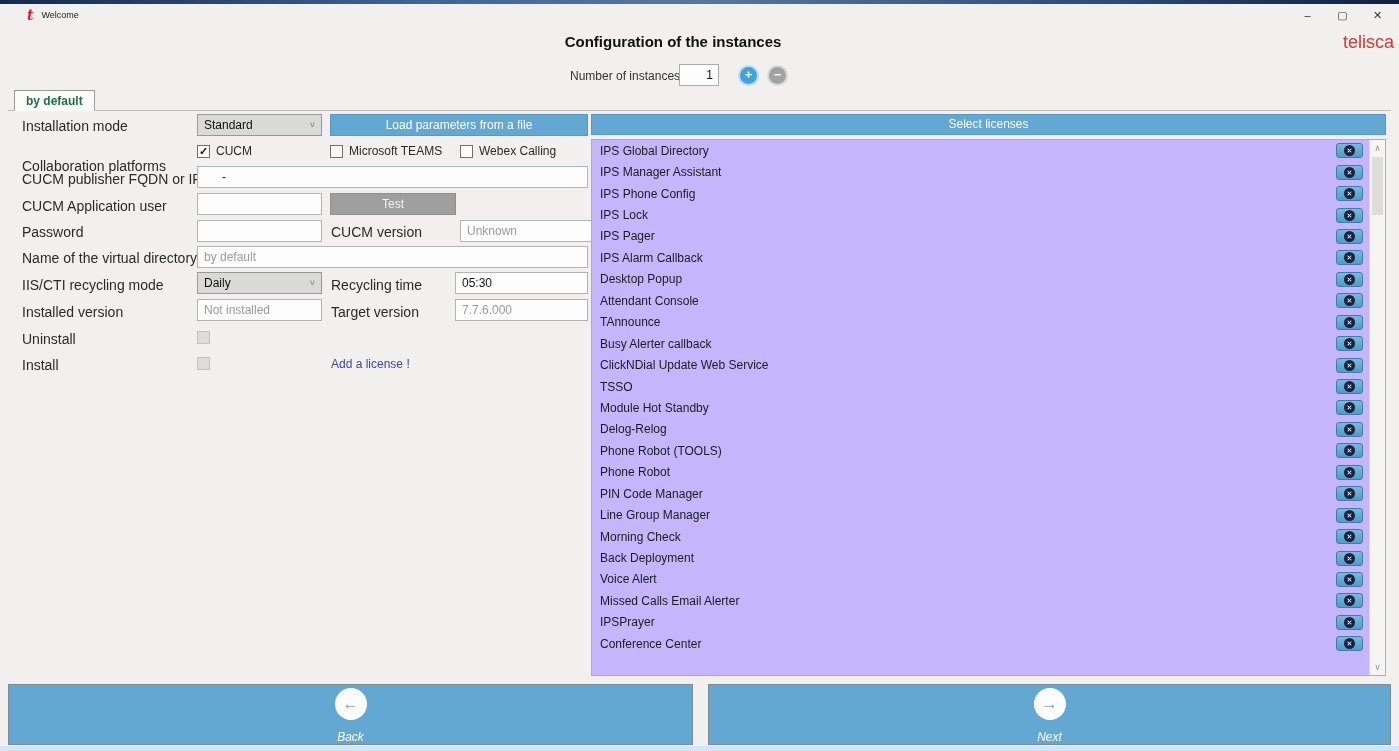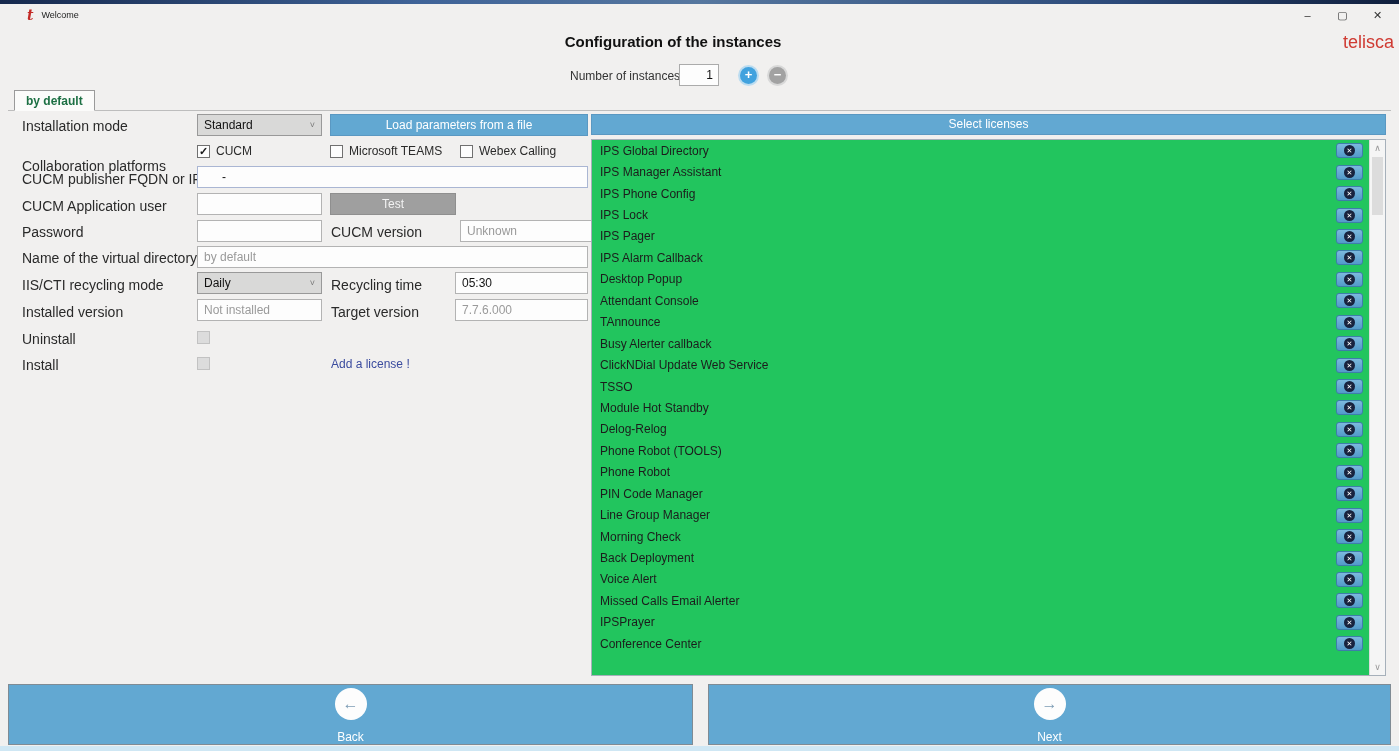--- a/index.html
+++ b/index.html
@@ -45,35 +45,35 @@
   .cb-item { display:flex; align-items:center; cursor:pointer; }
   .cb-item:nth-child(1){ width:133px; } .cb-item:nth-child(2){ width:130px; } .cb-item:nth-child(3){ width:140px; }
   .cb-box { width:13px; height:13px; border:1px solid #707070; background:#fdfdfd; font-size:11px; line-height:11px; text-align:center; color:#1a1a1a; margin-right:6px; }
   .cb-box.checked { font-weight:bold; }
   .cb-label { font-size:12px; color:#2a2a2a; }
   .cb-disabled { position:absolute; width:13px; height:13px; background:#dcdcdc; border:1px solid #c2c2c2; }
 
   .link { position:absolute; font-size:12px; color:#3a4b9e; cursor:pointer; }
 
   .lic-header { position:absolute; left:591px; top:114px; width:795px; height:21px; background:#62a8d2; border:1px solid #5a98c2; color:#fff; font-size:12px; text-align:center; line-height:19px; }
-  .lic-list { position:absolute; left:591px; top:139px; width:795px; height:537px; border:1px solid #a6b0ba; background:#22c55e; }
+  .lic-list { position:absolute; left:591px; top:139px; width:795px; height:537px; border:1px solid #a6b0ba; background:#c4b5fd; }
   .lic-rows { position:absolute; left:0; top:0; right:16px; bottom:0; display:flex; flex-direction:column; }
   .lic-row { height:21.45px; display:flex; align-items:center; justify-content:space-between; padding-left:8px; padding-right:6px; }
   .lic-name { font-size:12px; color:#1c1c1c; white-space:nowrap; }
   .lic-btn { width:27px; height:15px; border-radius:3px; background:linear-gradient(#7cb9de,#539ac9); border:1px solid #3d7ea9; display:flex; align-items:center; justify-content:center; cursor:pointer; flex:0 0 auto; }
   .lic-icon { width:11px; height:11px; border-radius:50%; background:#18233e; color:#fff; font-size:7px; line-height:11px; text-align:center; }
 
   .scrollbar { position:absolute; right:0; top:0; bottom:0; width:16px; background:#f5f5f5; border-left:1px solid #dcdcdc; }
   .sb-arrow { position:absolute; left:0; width:100%; height:16px; color:#9a9a9a; font-size:9px; text-align:center; line-height:16px; cursor:pointer; }
   .sb-up { top:0; } .sb-down { bottom:0; }
   .sb-thumb { position:absolute; left:2px; right:2px; top:17px; height:58px; background:#dcdcdc; cursor:pointer; }
 
   .nav-btn { position:absolute; top:684px; height:61px; background:#62a8d2; border:1px solid #7f8b94; display:flex; flex-direction:column; align-items:center; padding-top:3px; cursor:pointer; }
   .nav-circle { width:32px; height:38px; border-radius:50%; background:#fdfdfd; display:flex; align-items:center; justify-content:center; color:#7d9cb5; font-size:16px; font-weight:bold; }
-  .nav-label { color:#fff; font-size:12px; margin-top:10px; }
+  .nav-label { color:#fff; font-size:12px; margin-top:10px;font-style:italic; }
   .btn-back { left:8px; width:685px; }
   .btn-next { left:708px; width:683px; }
 </style>
 </head>
 <body>
 
 <div class="window">
 
   <div class="top-strip"></div>
 

